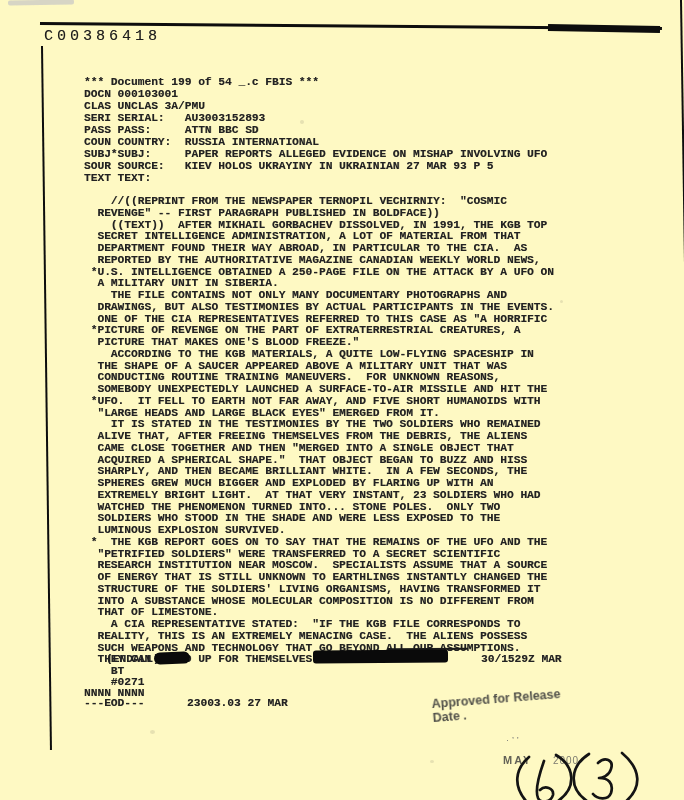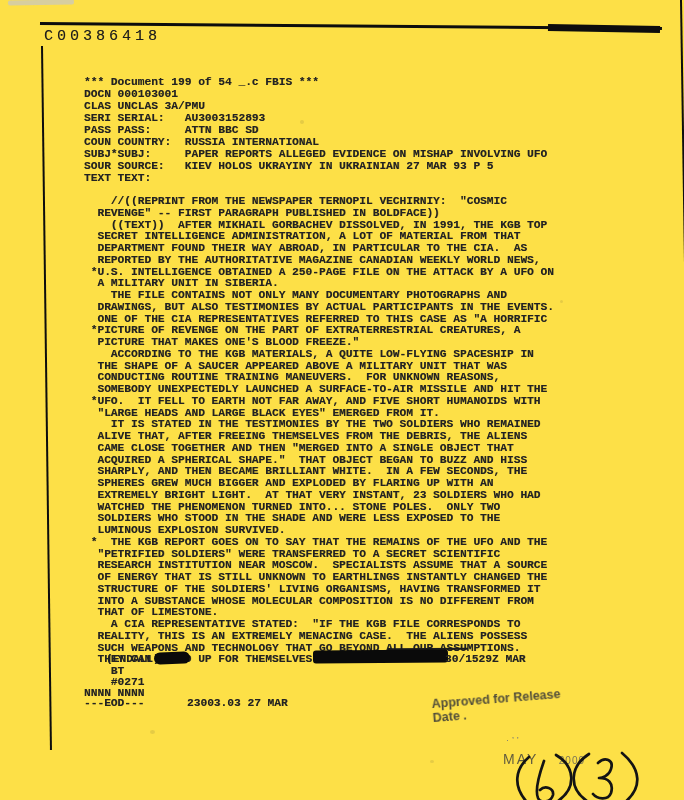--- a/index.html
+++ b/index.html
@@ -1,18 +1,18 @@
 <!DOCTYPE html>
 <html><head>
 <meta charset="utf-8">
 <style>
   html,body{margin:0;padding:0;}
   body{background:#ffffff;font-family:"Liberation Mono",monospace;}
   #page{
-    position:relative;width:684px;height:800px;background:#fde047;overflow:hidden;
+    position:relative;width:684px;height:800px;background:#fef9c3;overflow:hidden;
   }
   
   .ink{
     color:#222;font-family:"Liberation Mono",monospace;font-weight:bold;
     text-shadow:0.3px 0.3px 0.5px rgba(40,40,40,0.45);
   }
   pre.docblock{
     position:absolute;margin:0;white-space:pre;
     font-size:11.2px;letter-spacing:0;
   }
@@ -28,33 +28,33 @@
   #top-smudge{position:absolute;left:8px;top:0;width:66px;height:5px;background:#c6c6c6;opacity:.7;border-radius:2px;transform:rotate(-1deg);}
   #doc-number{
     position:absolute;left:44px;top:28px;font-size:15px;letter-spacing:4px;
     color:#1d1d1d;font-family:"Liberation Mono",monospace;font-weight:normal;
     text-shadow:0.3px 0.3px 0.4px rgba(0,0,0,0.4);
   }
   
   .endall-span{position:absolute;top:653px;font-size:11.2px;}
   #endall-label{left:106px;}
   #endall-mid{left:187px;margin-top:44px;}
-  #endall-right{left:445px;text-align:center;}
+  #endall-right{left:481px;text-align:center;}
   .redaction{position:absolute;background:#0a0a0a;}
   #redaction-blob{left:154px;top:652px;width:36px;height:12px;border-radius:6px;transform:rotate(-2deg);}
   #redaction-bar{left:313px;top:650px;width:135px;height:13px;border-radius:3px;transform:rotate(-0.4deg);}
   #attacked-underline{position:absolute;left:388px;top:648px;width:80px;height:1.8px;background:#1a1a1a;transform:rotate(-0.5deg);}
   
   #approval-stamp{
     position:absolute;left:432px;top:692px;transform:rotate(-4.5deg);
     font-family:"Liberation Sans",sans-serif;font-weight:bold;color:#383838;
     font-size:12.5px;line-height:14px;opacity:.88;filter:blur(0.3px);
   }
   #date-stamp{position:absolute;left:503px;top:750px;font-family:"Liberation Sans",sans-serif;opacity:.8;filter:blur(0.3px);}
-  #date-month{font-size:14px;font-weight:normal;color:#3c3c3c;letter-spacing:2px;}
+  #date-month{font-size:11px;font-weight:bold;color:#3c3c3c;letter-spacing:2px;}
   #date-year{font-size:10px;color:#5a5a5a;margin-left:16px;letter-spacing:1px;}
   #stamp-specks{position:absolute;left:506px;top:735px;font-size:9px;color:#777;letter-spacing:3px;font-family:"Liberation Sans",sans-serif;}
   #handwriting{position:absolute;left:492px;top:750px;}
   .speck{position:absolute;background:rgba(60,60,60,0.12);border-radius:50%;}
 </style>
 </head>
 <body>
 
 <div id="page">
 

